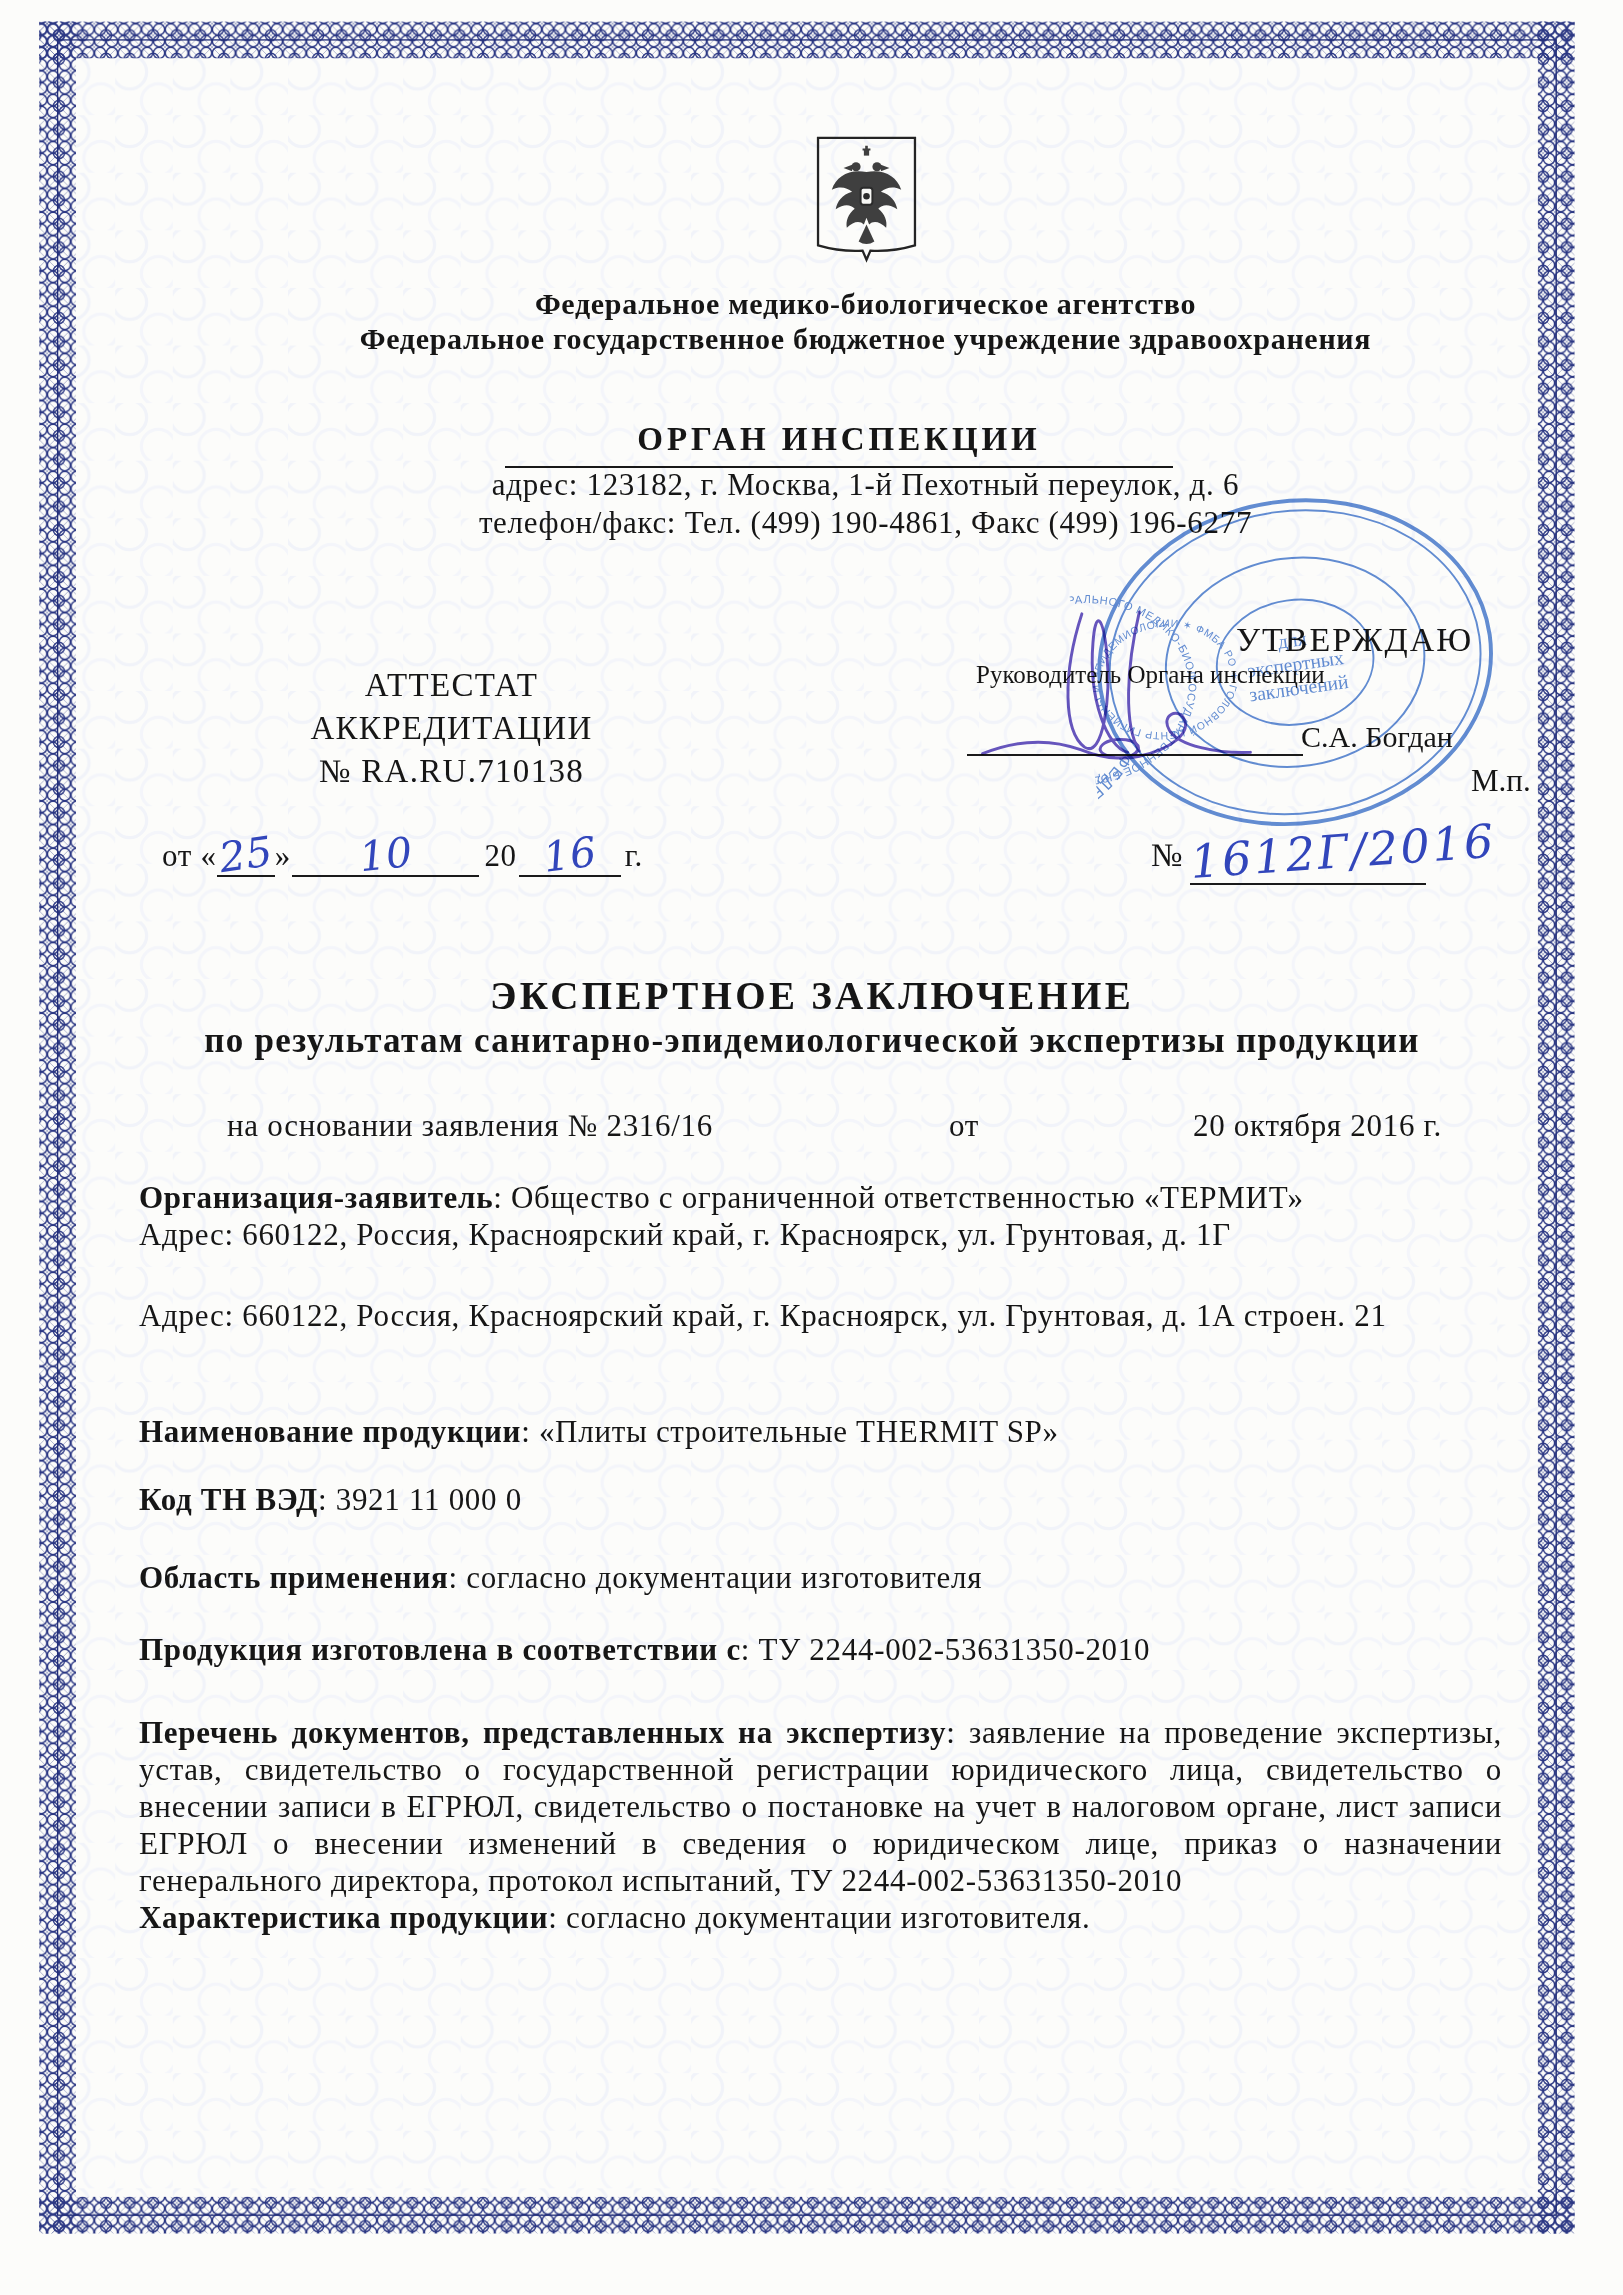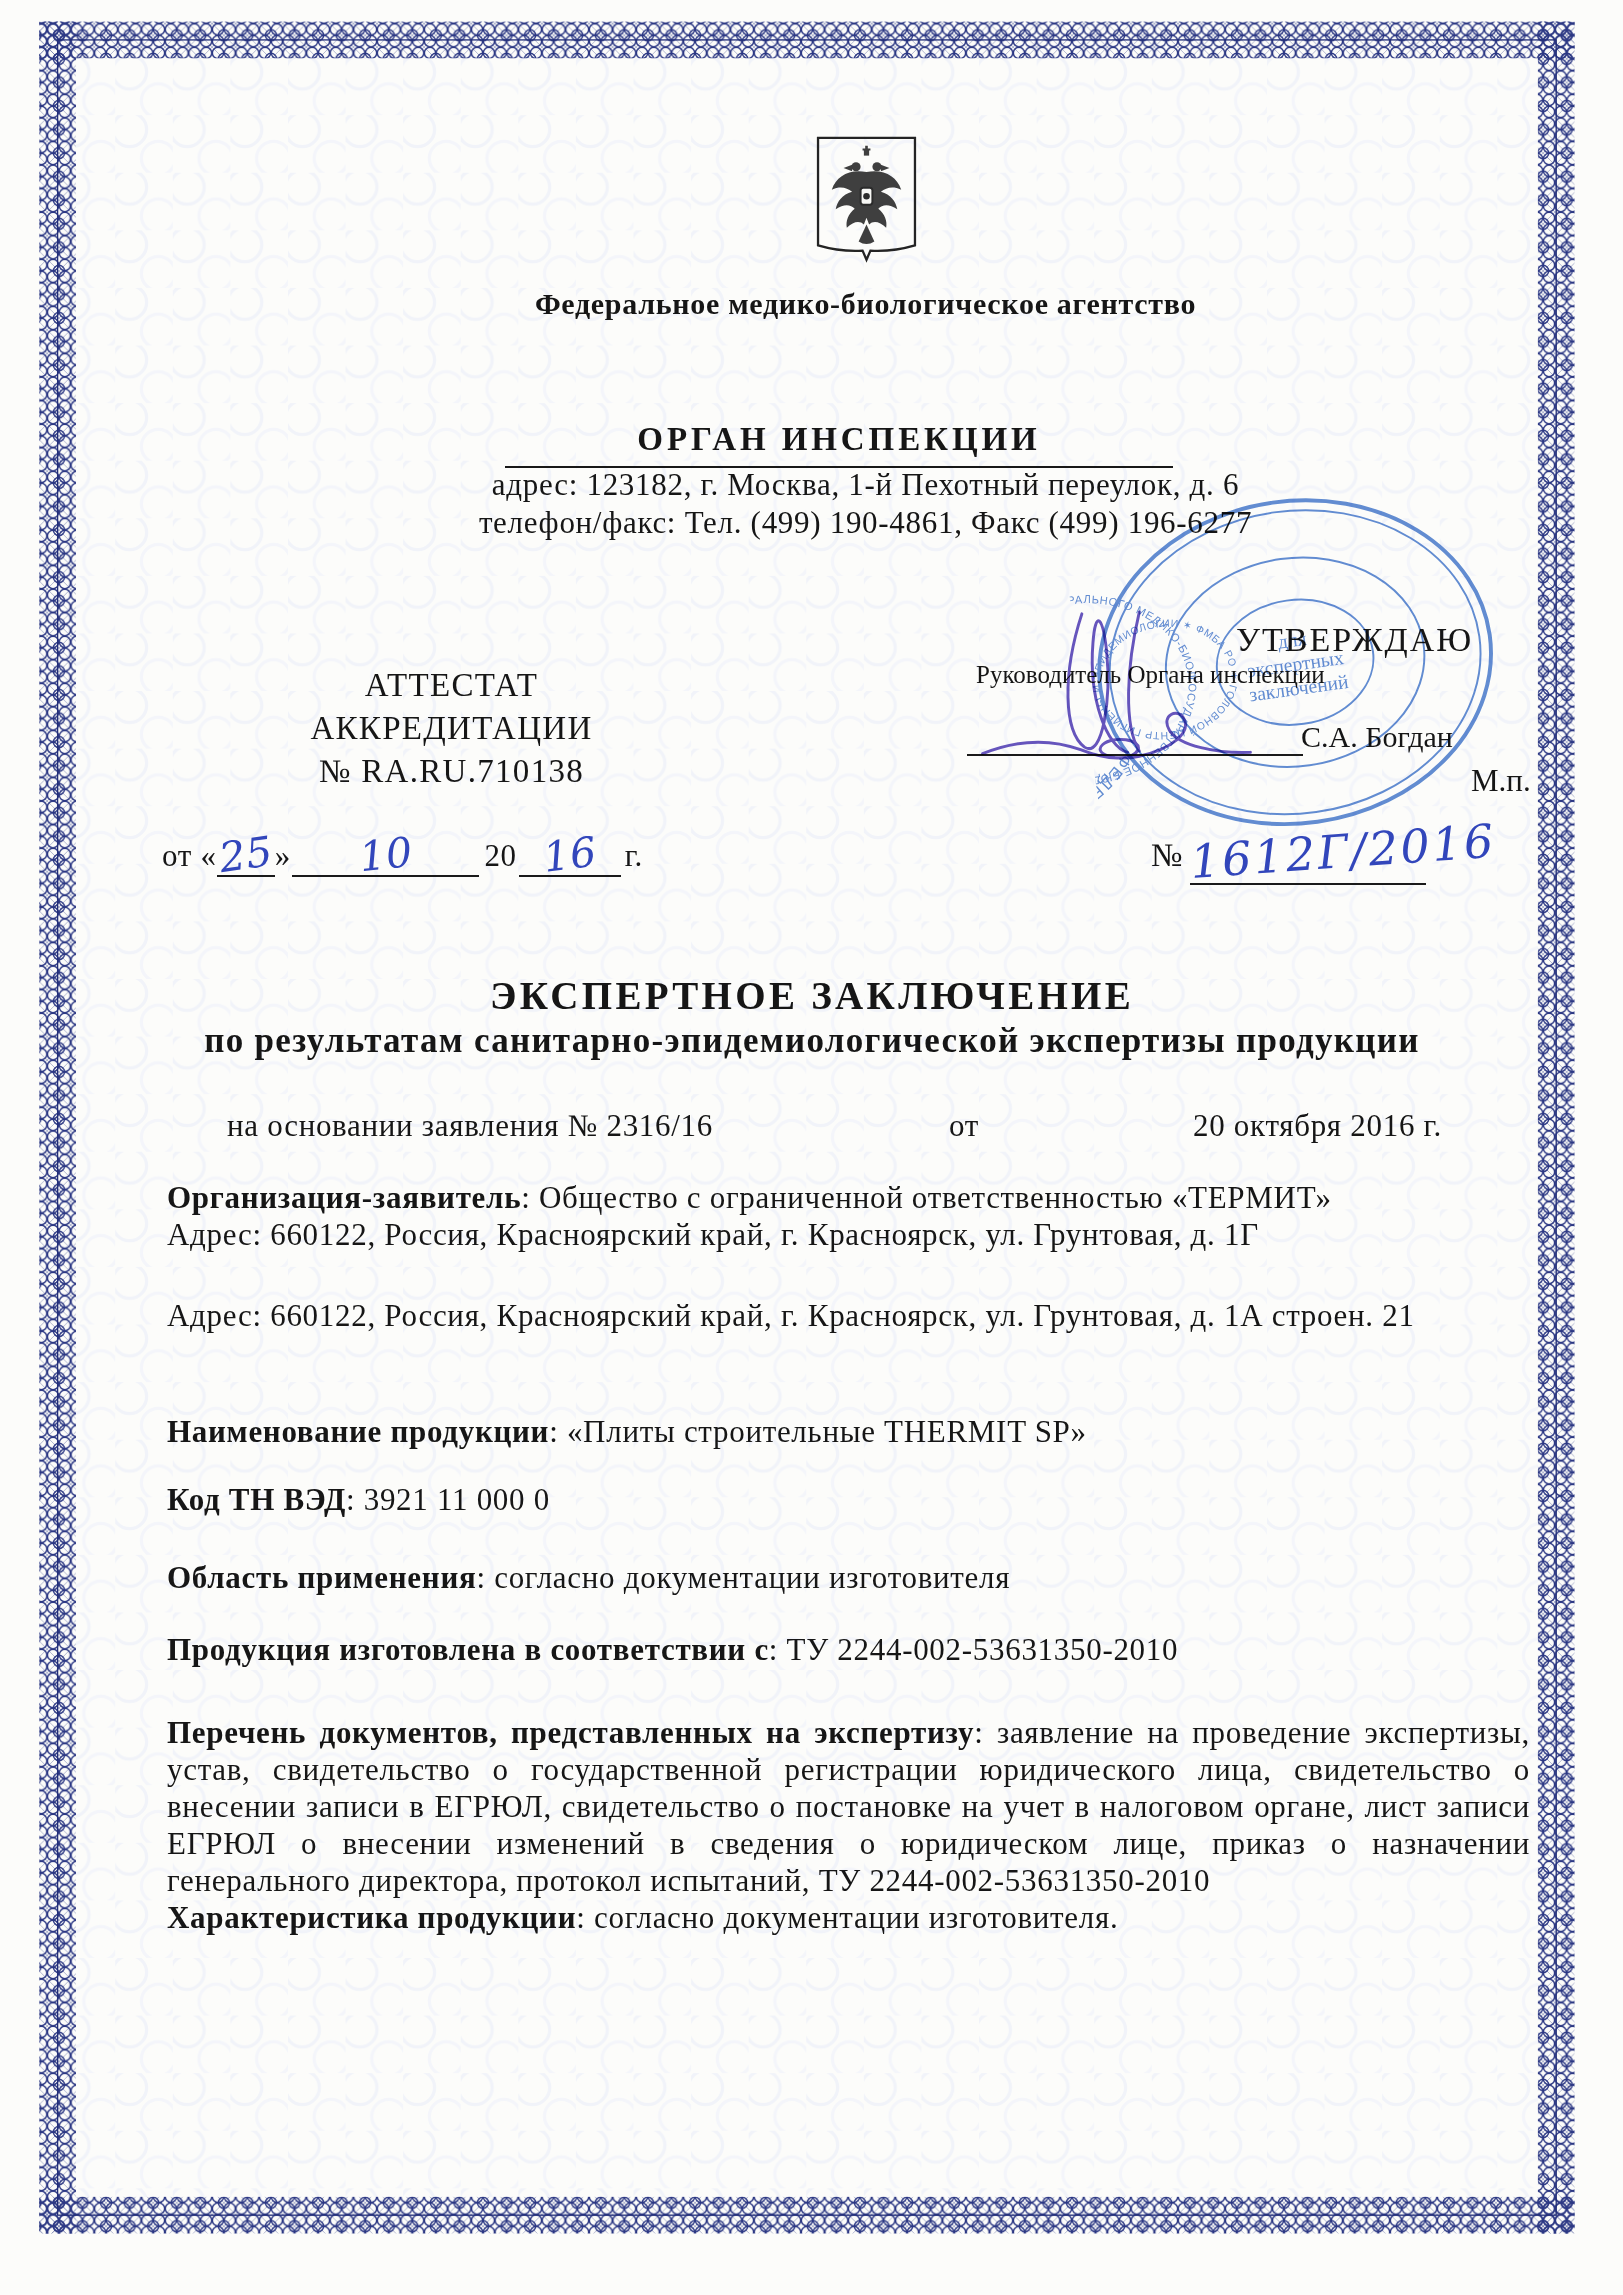--- a/index.html
+++ b/index.html
@@ -14,21 +14,21 @@
   .b{font-weight:bold;}
   .body-txt{font-size:31px;line-height:37px;letter-spacing:0.7px;}
   .hdr{font-size:30px;line-height:35px;font-weight:bold;letter-spacing:0.7px;}
   .uline{display:inline-block;border-bottom:2px solid #1a1a1a;text-align:center;}
   .ink{
     font-family:"DejaVu Serif",serif;font-style:italic;color:#3246bb;
     display:inline-block;
   }
   .stamp-svg{mix-blend-mode:multiply;opacity:.88;transform:rotate(-8deg);}
   .sig-svg{mix-blend-mode:multiply;}
-  .fld{left:139px;width:1363px;margin-left:28px;}
+  .fld{left:139px;width:1363px;}
   .fld .lbl{font-weight:bold;}
   .just{text-align:justify;}
 </style>
 </head>
 <body>
 
 <svg class="abs" style="left:0;top:0;" width="1623" height="2295" viewBox="0 0 2480 3507">
   <defs>
     <pattern id="lace" width="36" height="36" patternUnits="userSpaceOnUse">
       <circle cx="9" cy="9" r="8.5" fill="none" stroke="#2c3884" stroke-width="2.2"></circle>
@@ -62,20 +62,21 @@
     <path d="M102,47 L115,52 L102,57 Z"></path>
     <path d="M80,58 C54,53 34,64 27,85 C40,79 50,82 58,88 C43,92 35,103 33,115 C46,106 56,108 62,114 C52,122 48,133 50,143 C60,133 70,132 76,138 L80,128 L84,138 C90,132 100,133 110,143 C112,133 108,122 98,114 C104,108 114,106 127,115 C125,103 117,92 102,88 C110,82 120,79 133,85 C126,64 106,53 80,58 Z"></path>
     <path d="M80,138 L68,164 Q80,172 92,164 Z"></path>
   </g>
   <rect x="71" y="82" width="18" height="26" rx="4" fill="#f7f7f4" stroke="#2b2b2b" stroke-width="3"></rect>
   <circle cx="80" cy="95" r="5" fill="#2b2b2b"></circle>
 </svg>
 
 <div class="abs ctr" style="left:211px;top:286px;width:1309px;">
   <div class="hdr">Федеральное медико-биологическое агентство</div>
+  <div class="hdr">Федеральное государственное бюджетное учреждение здравоохранения</div>
 </div>
 
 <div class="abs ctr" style="left:505px;top:421px;width:668px;border-bottom:2.6px solid #181818;padding-bottom:7.9px;">
   <span class="b" style="font-size:33px;letter-spacing:3.9px;">ОРГАН ИНСПЕКЦИИ</span>
 </div>
 <div class="abs ctr body-txt" style="left:211px;top:466px;width:1309px;">адрес: 123182, г. Москва, 1-й Пехотный переулок, д. 6</div>
 <div class="abs ctr body-txt" style="left:211px;top:504px;width:1309px;">телефон/факс: Тел. (499) 190-4861, Факс (499) 196-6277</div>
 
 <div class="abs ctr" style="left:219px;top:664px;width:465px;font-size:33px;line-height:43px;letter-spacing:1.3px;">
   <div>АТТЕСТАТ АККРЕДИТАЦИИ</div>

